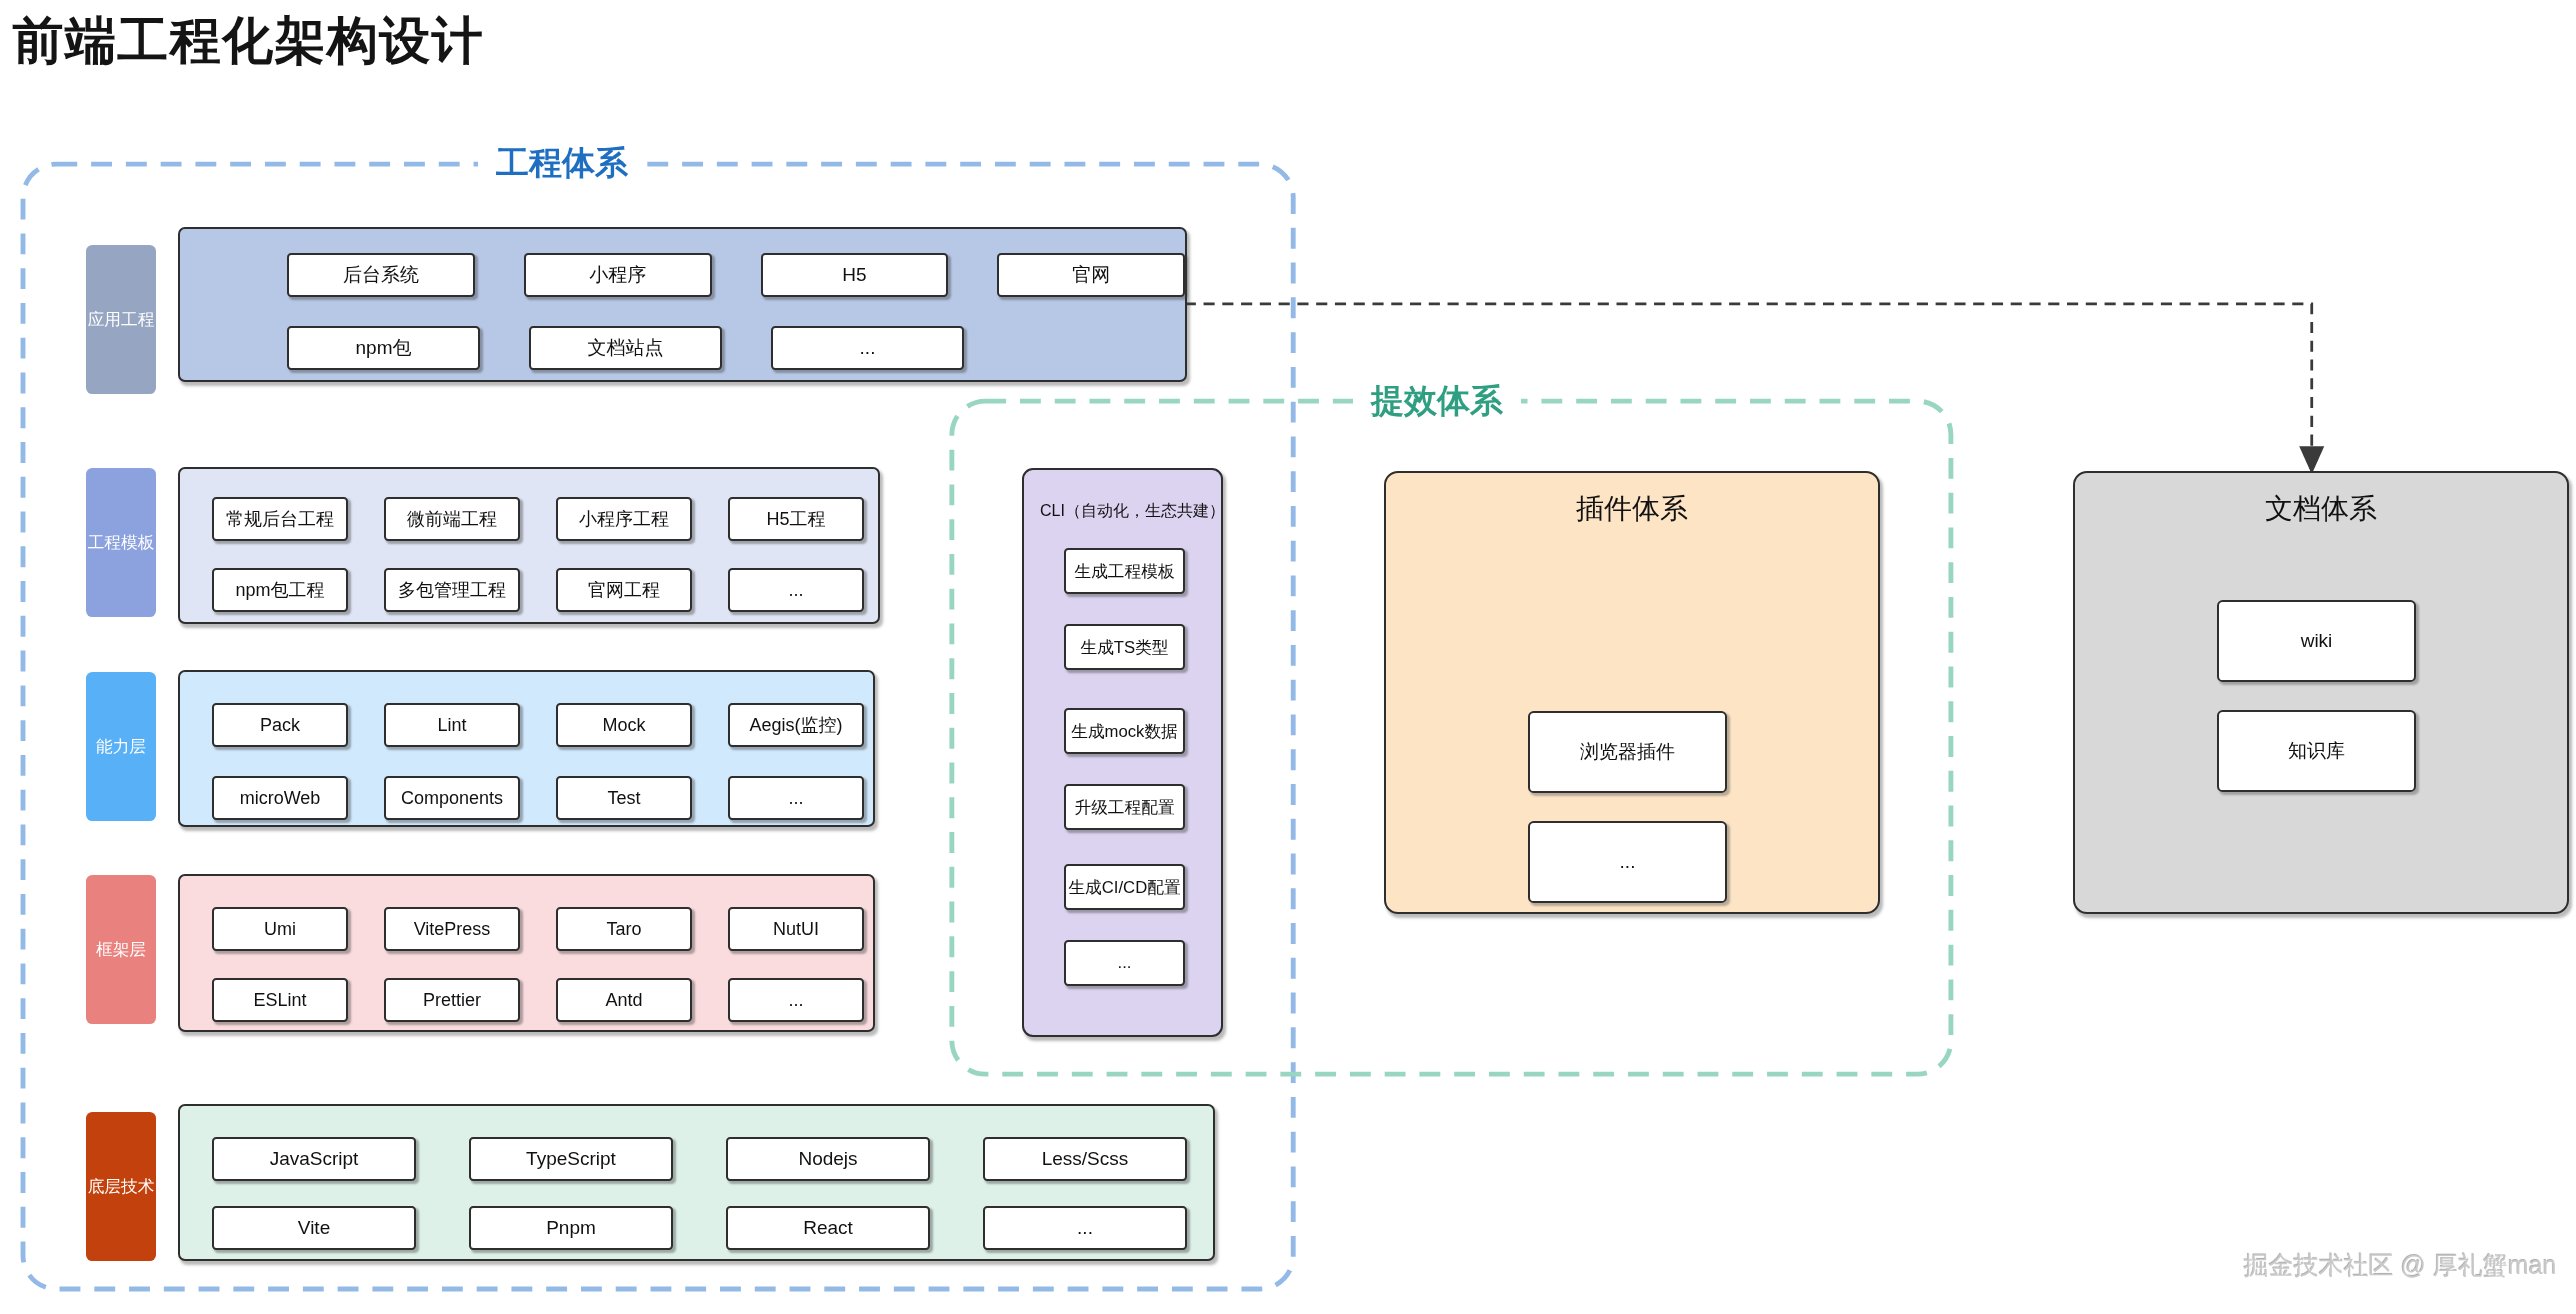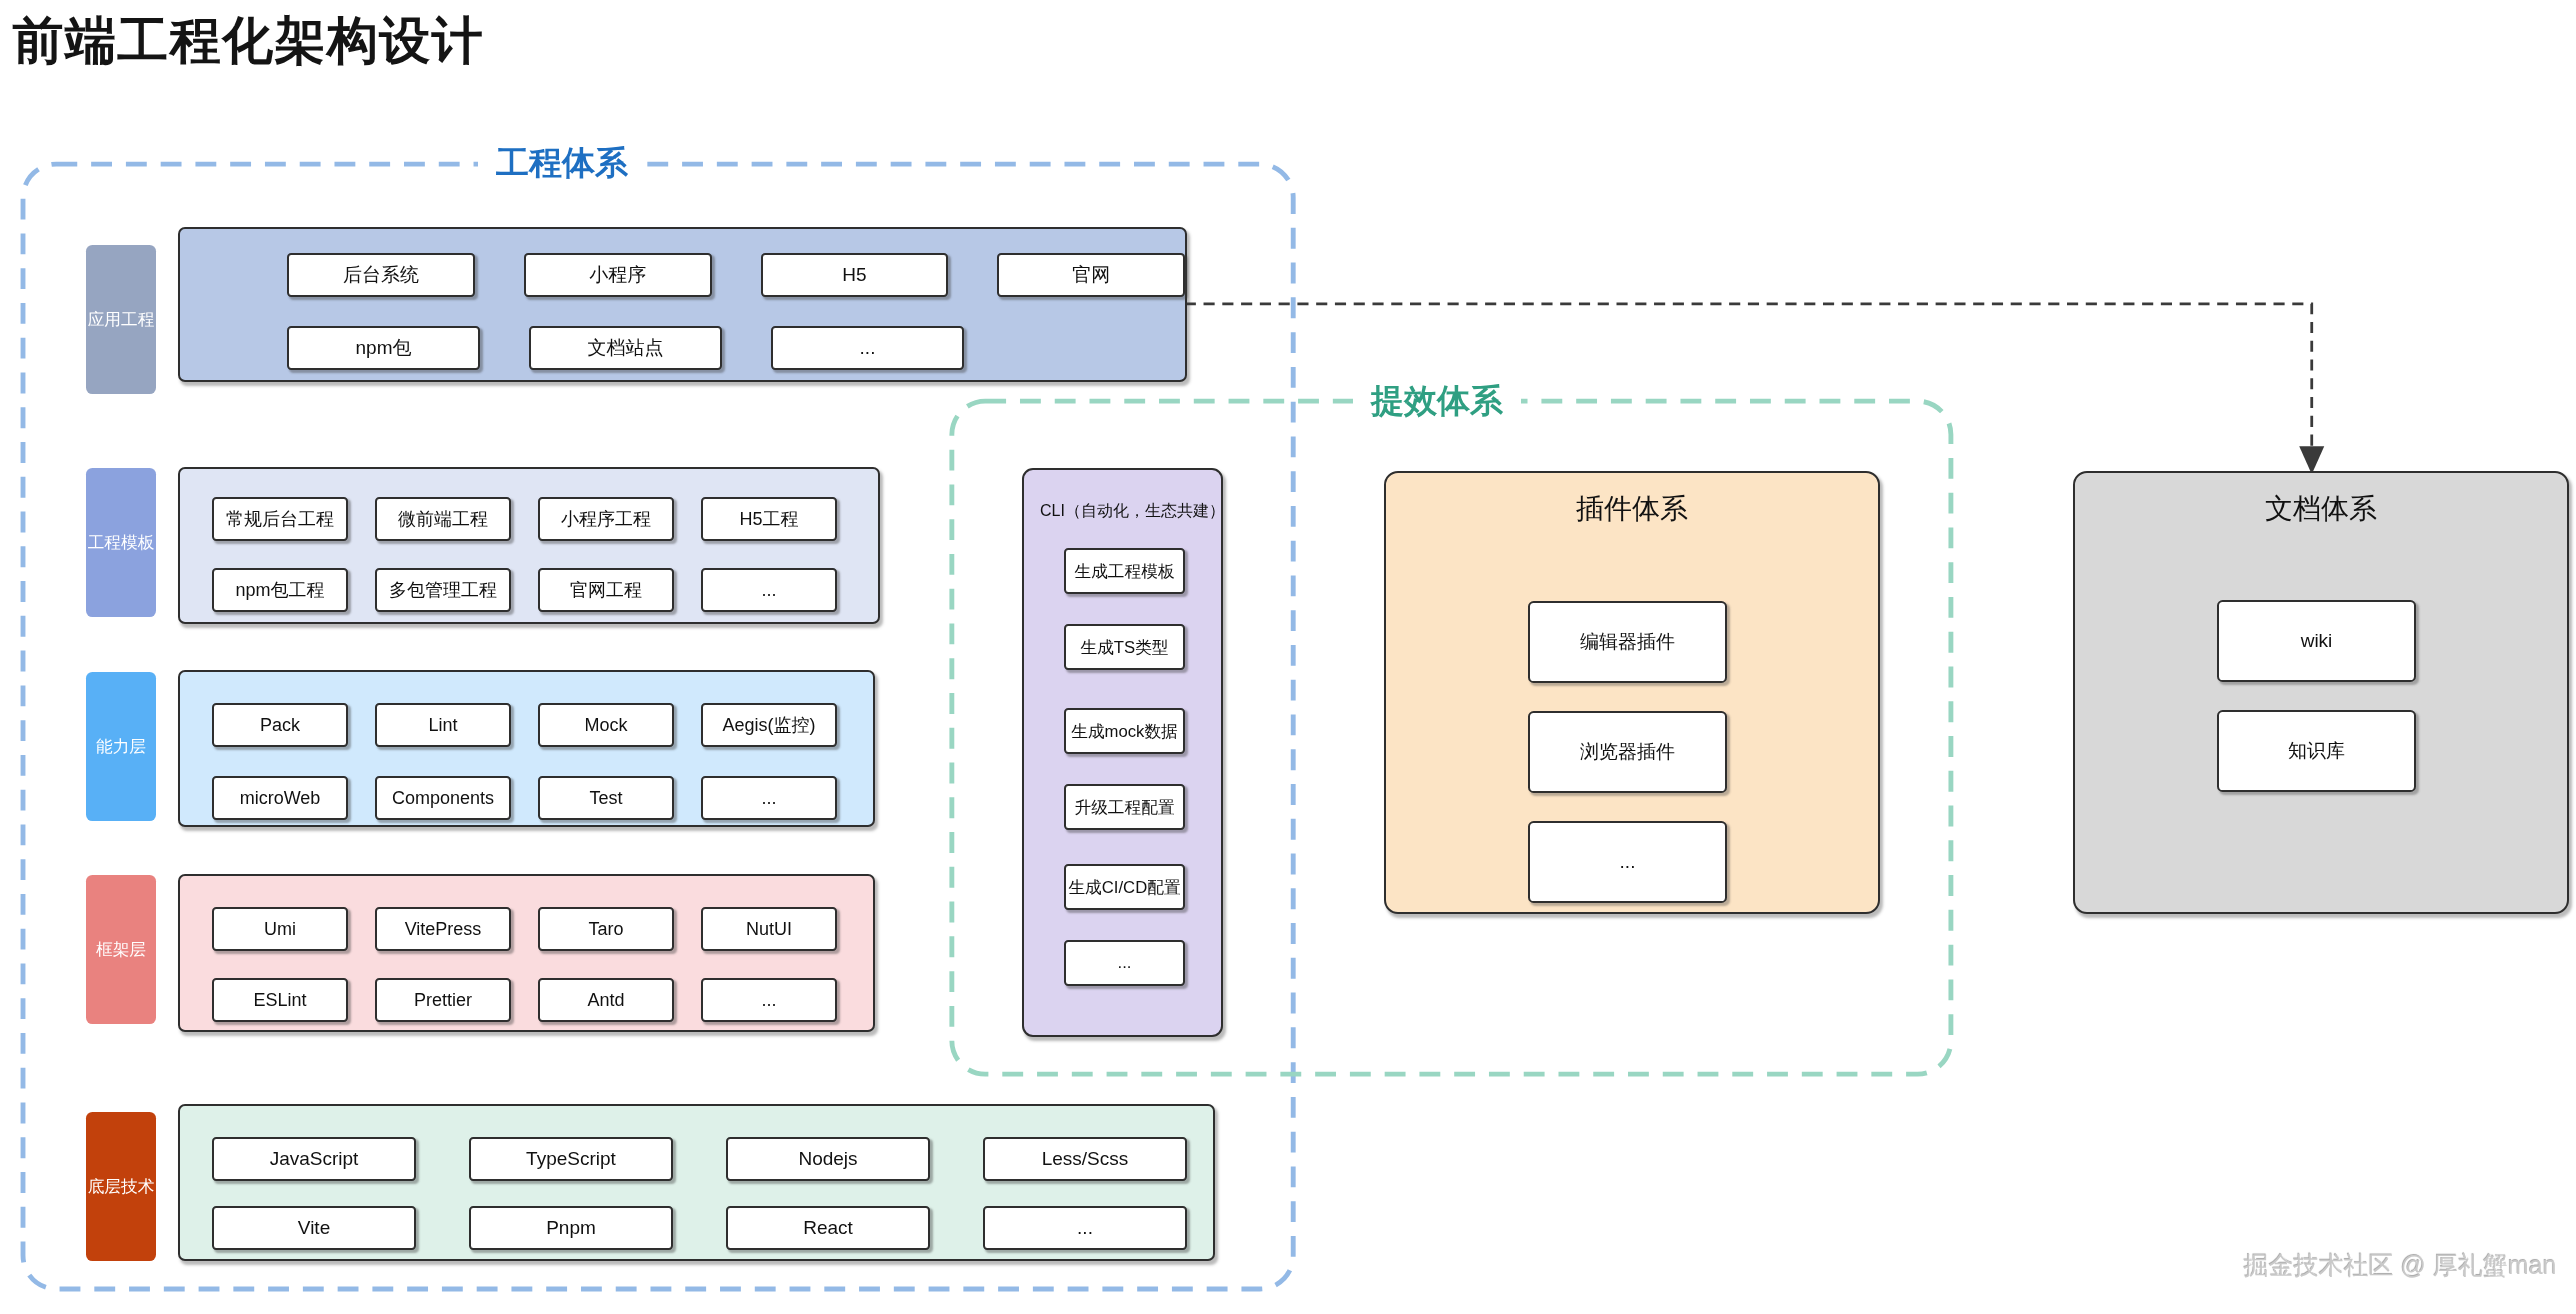--- a/index.html
+++ b/index.html
@@ -32,21 +32,21 @@
     position:absolute;border:2.1px solid #2e2e2e;border-radius:7px;
     box-shadow:2.8px 3.5px 2.8px rgba(60,60,60,.35);
   }
   .r1p{left:178px;top:227px;width:1005px;height:151px;background:#b7c8e6;}
   .r2p{left:178px;top:467px;width:698px;height:153px;background:#dfe5f4;}
   .r3p{left:178px;top:670px;width:693px;height:153px;background:#d0e9fd;}
   .r4p{left:178px;top:874px;width:693px;height:154px;background:#fadcde;}
   .r5p{left:178px;top:1104px;width:1033px;height:153px;background:#def1e9;}
   .btn-row{position:absolute;left:0;right:0;display:flex;}
   .row-a{padding-left:63px;gap:49px;margin-left:44px;}
-  .row-b{padding-left:32px;gap:27px;}
+  .row-b{padding-left:32px;gap:36px;}
   .row-c{padding-left:32px;gap:53px;}
   .node{
     background:#ffffff;border:2.1px solid #2e2e2e;border-radius:4.2px;height:40px;
     box-shadow:2.1px 2.8px 2.1px rgba(60,60,60,.4);
     display:flex;align-items:center;justify-content:center;
     font-size:19px;color:#111;white-space:nowrap;
   }
   .n272{width:189px;}
   .n190{width:132px;font-size:18px;}
   .n288{width:200px;}
@@ -178,21 +178,20 @@
     <div class="cli-node" style="top:78px">生成工程模板</div>
     <div class="cli-node" style="top:154px">生成TS类型</div>
     <div class="cli-node" style="top:238px">生成mock数据</div>
     <div class="cli-node" style="top:314px">升级工程配置</div>
     <div class="cli-node" style="top:394px">生成CI/CD配置</div>
     <div class="cli-node" style="top:470px">...</div>
   </div>
 
   <div class="panel big-panel plg">
     <div class="big-title">插件体系</div>
-    <div class="big-node" style="top:128px">编辑器插件</div>
     <div class="big-node" style="top:238px">浏览器插件</div>
     <div class="big-node" style="top:348px">...</div>
   </div>
 
   <div class="panel big-panel doc">
     <div class="big-title">文档体系</div>
     <div class="big-node" style="top:127px">wiki</div>
     <div class="big-node" style="top:237px">知识库</div>
   </div>
 

